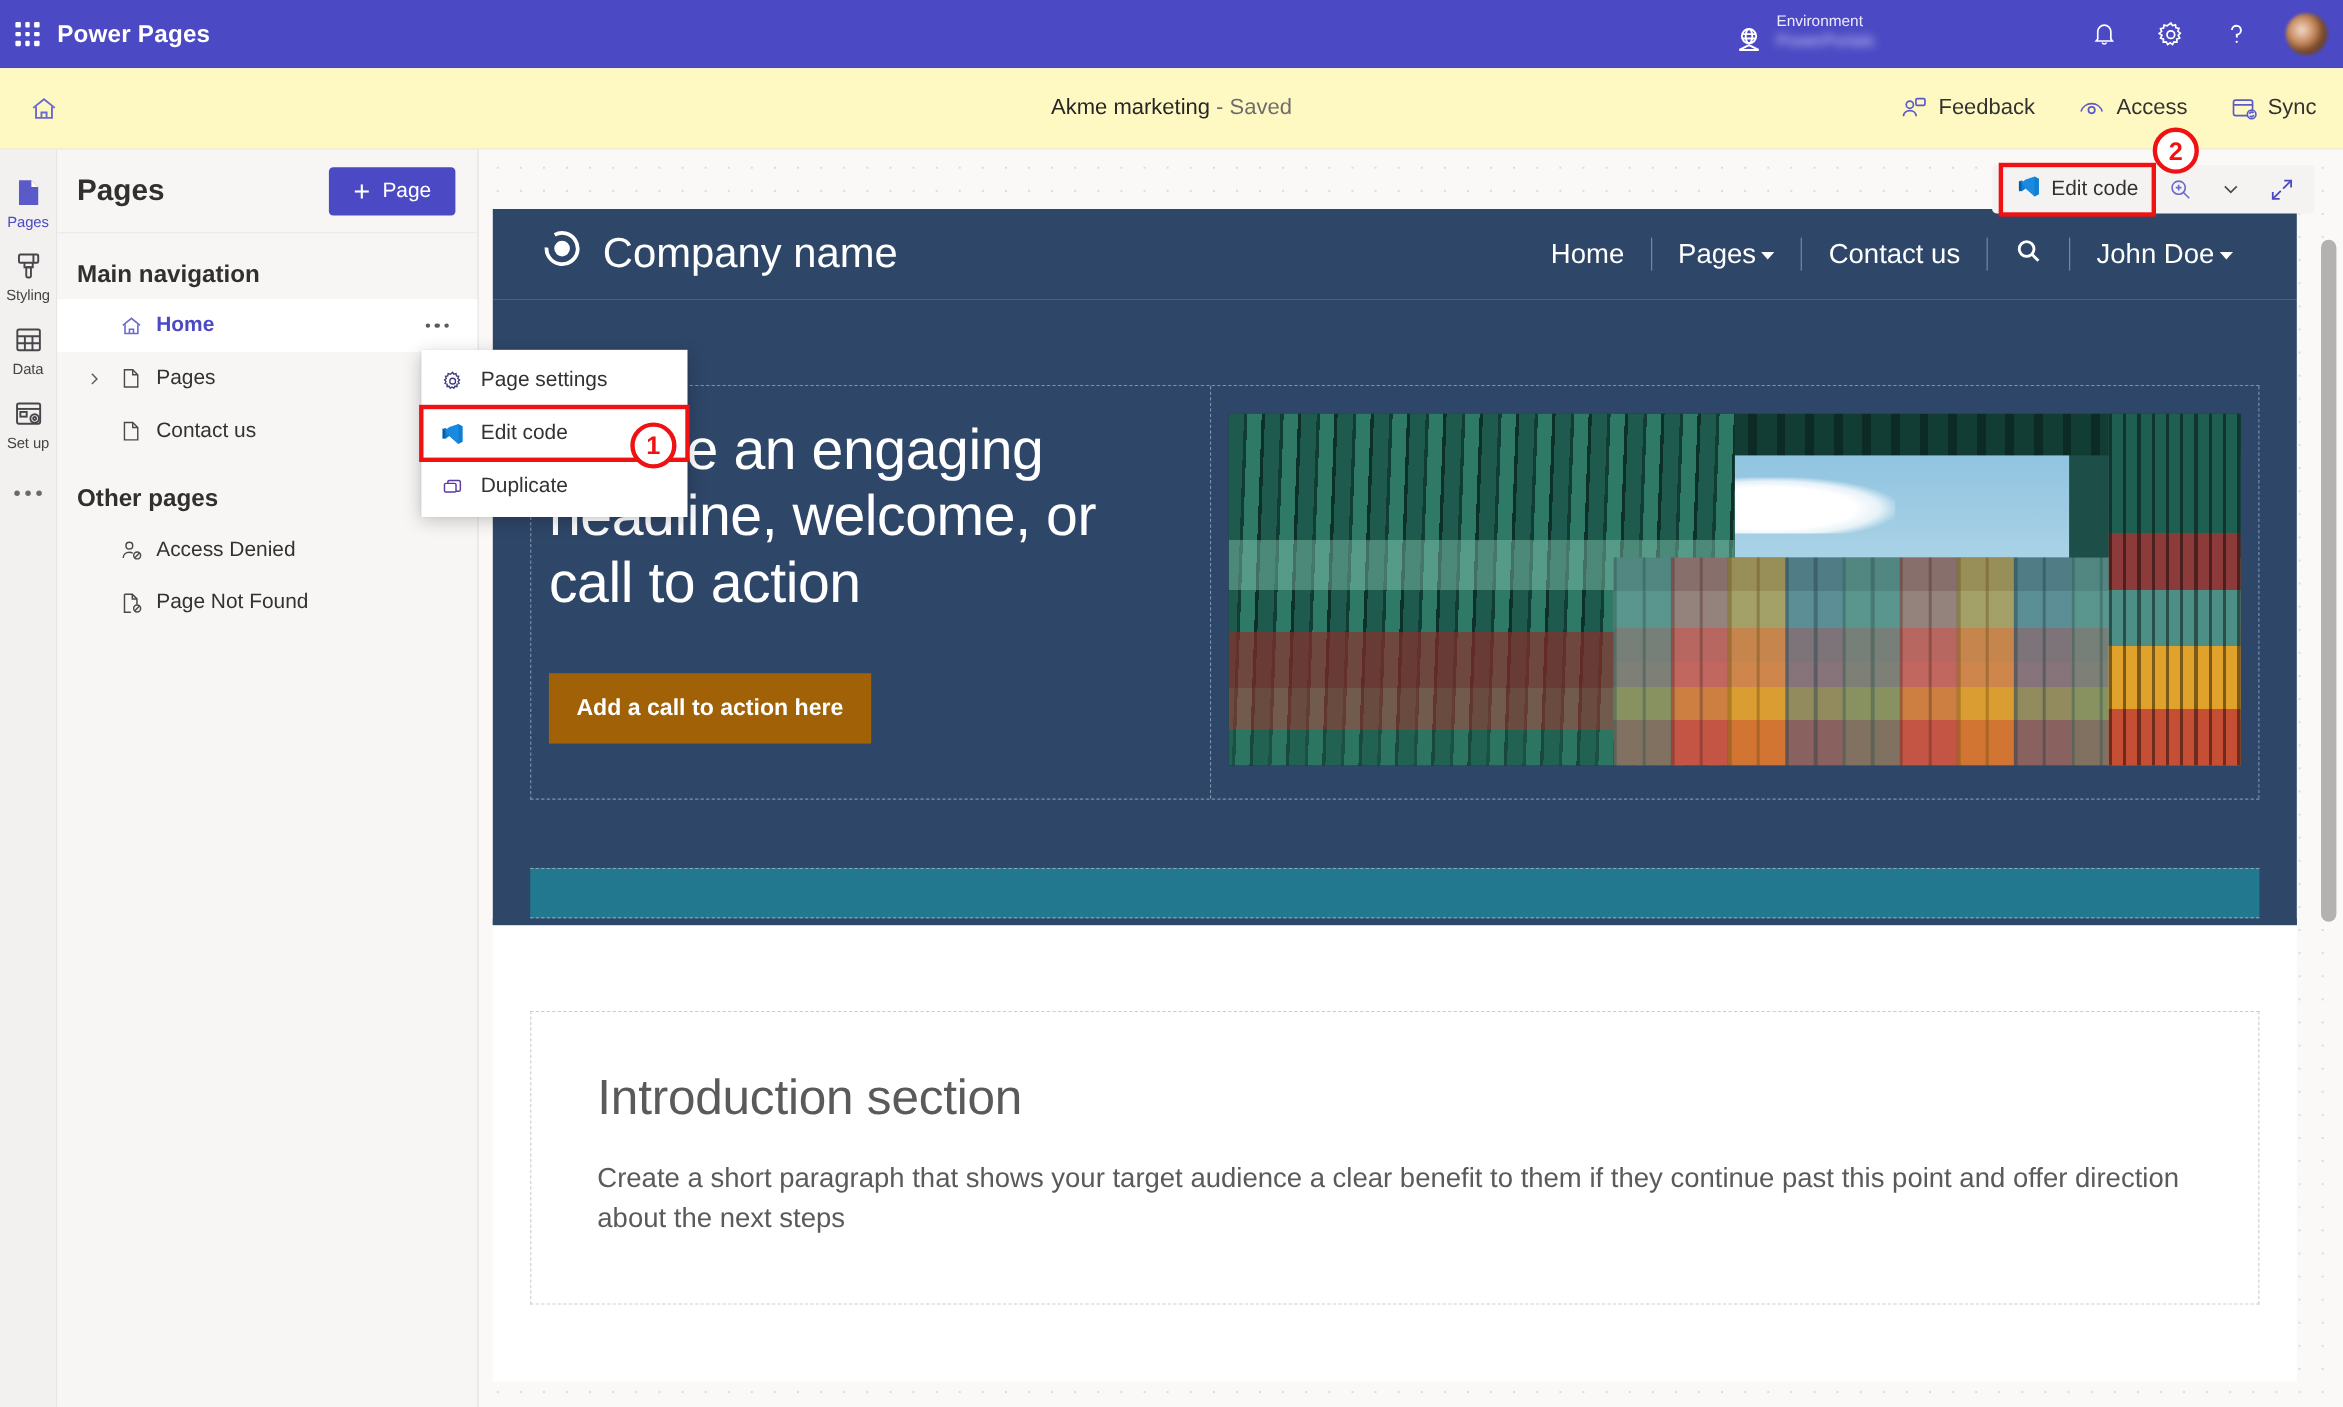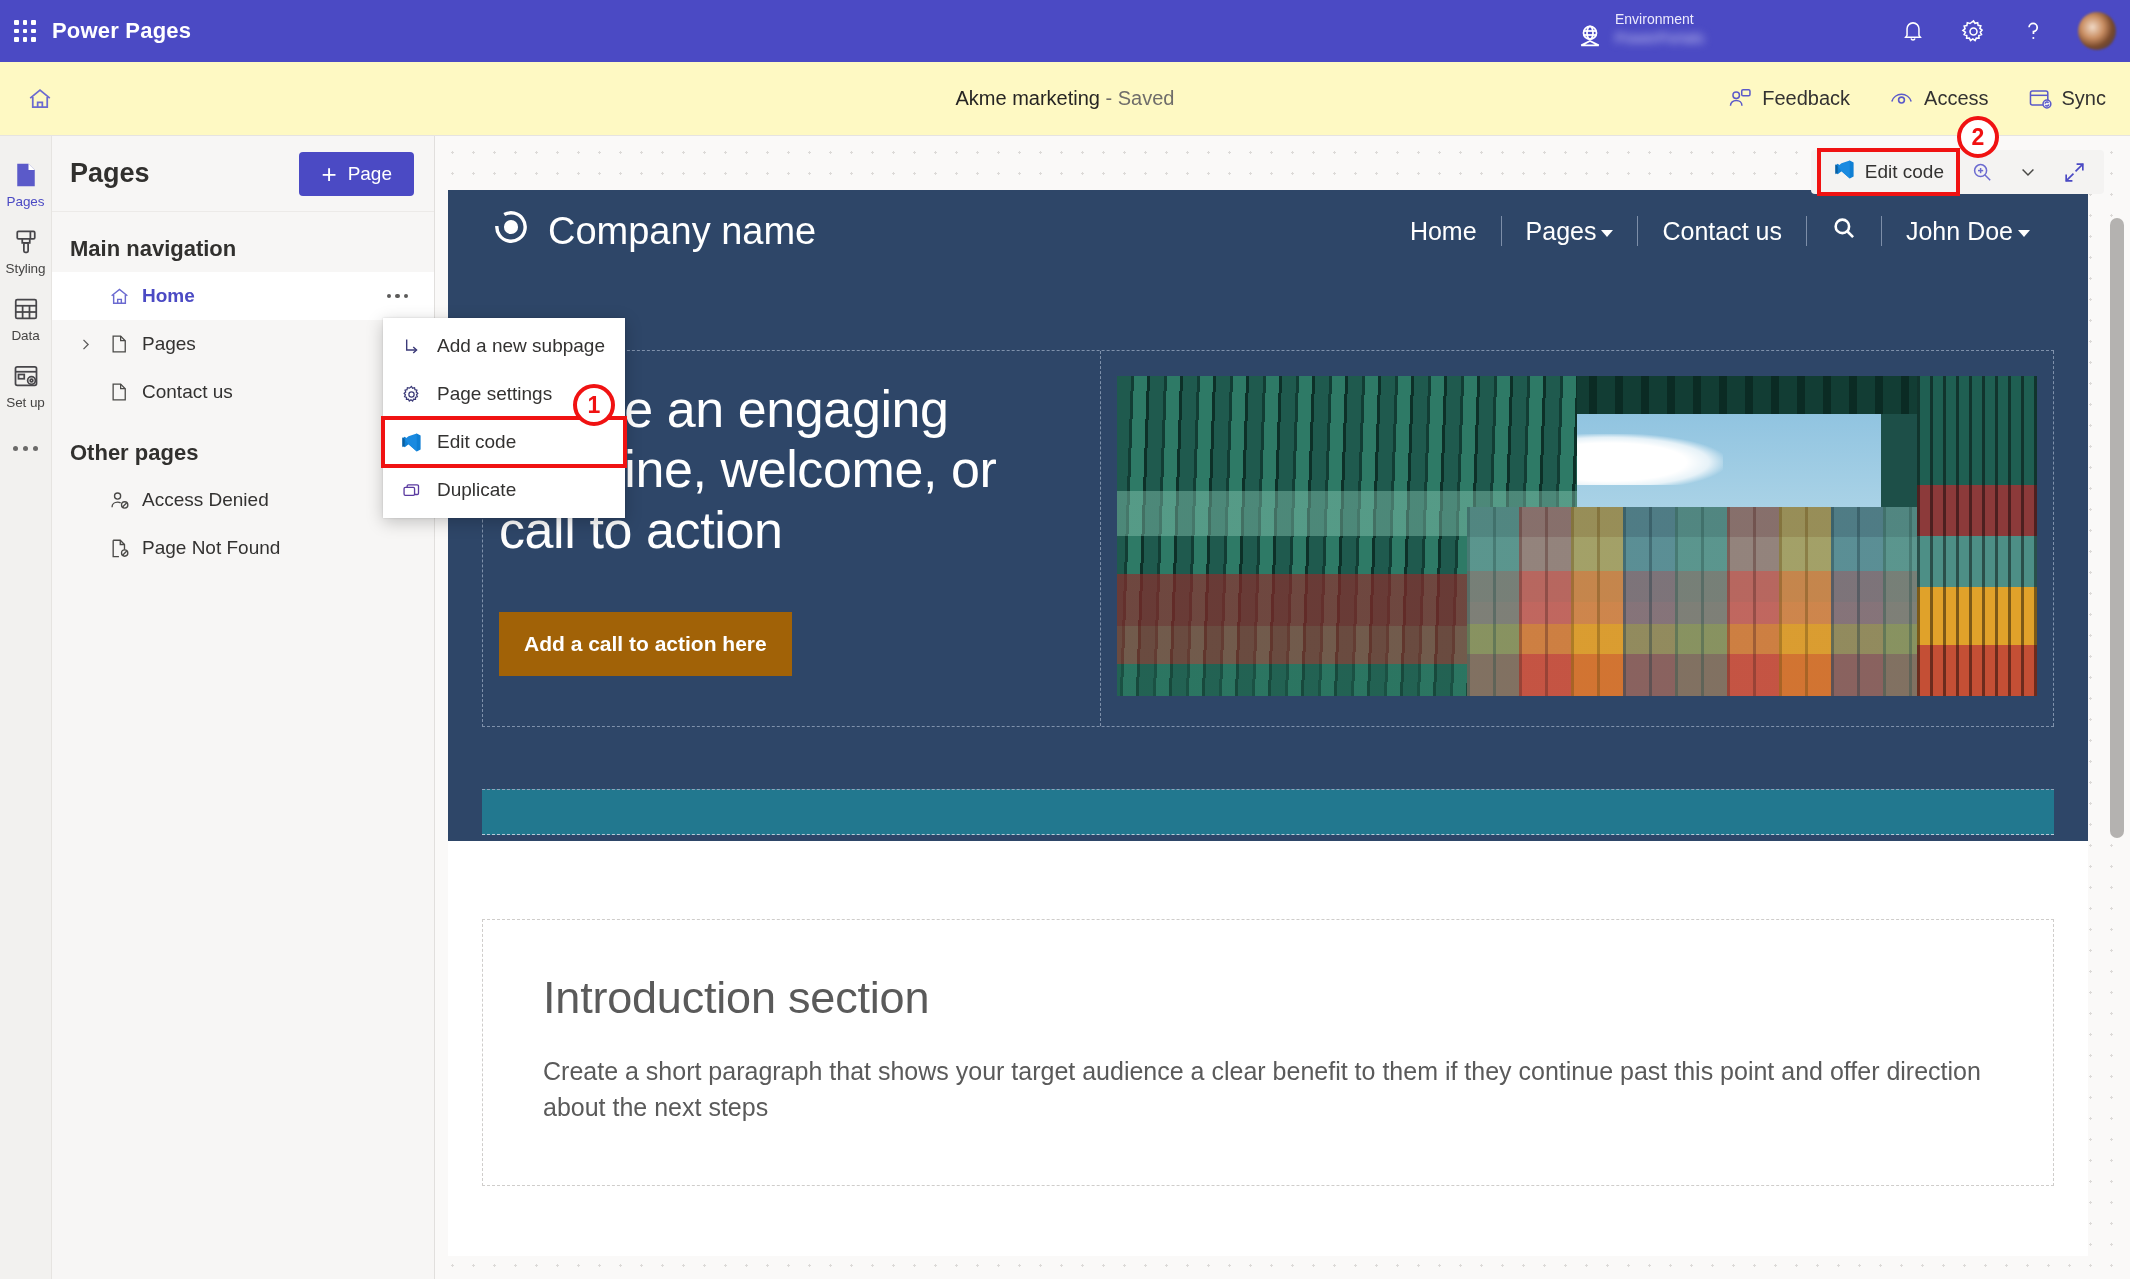--- a/index.html
+++ b/index.html
@@ -425,29 +425,20 @@
         <line x1="15.2" y1="19" x2="19.6" y2="14.6"></line>
       </svg>
     </span>
     <span>Page Not Found</span>
   </div>
 </div>
 
 <div class="ctxmenu">
   <div class="ctx-item">
     <span class="cico">
-      <svg width="21" height="21" viewBox="0 0 24 24" fill="none" stroke="#3b3a78" stroke-width="1.6">
-        <path d="M6.5 4v12h11"></path>
-        <path d="M14 12.5 17.8 16 14 19.5"></path>
-      </svg>
-    </span>
-    <span>Add a new subpage</span>
-  </div>
-  <div class="ctx-item">
-    <span class="cico">
       <svg width="21" height="21" viewBox="0 0 24 24" fill="none" stroke="#3b3a78" stroke-width="1.4">
         <circle cx="12" cy="12" r="3"></circle>
         <path d="M12 2.8l1.2 2 2.3-.6.4 2.3 2.3.5-.8 2.2 1.8 1.4-1.5 1.7 1 2.1-2.2.8.1 2.3-2.3-.2-1 2.1-1.9-1.3-1.9 1.3-1-2.1-2.3.2.1-2.3-2.2-.8 1-2.1-1.5-1.7 1.8-1.4-.8-2.2 2.3-.5.4-2.3 2.3.6z"></path>
       </svg>
     </span>
     <span>Page settings</span>
   </div>
   <div class="ctx-item highlight">
     <span class="cico">
       <svg width="23" height="23" viewBox="0 0 24 24">

